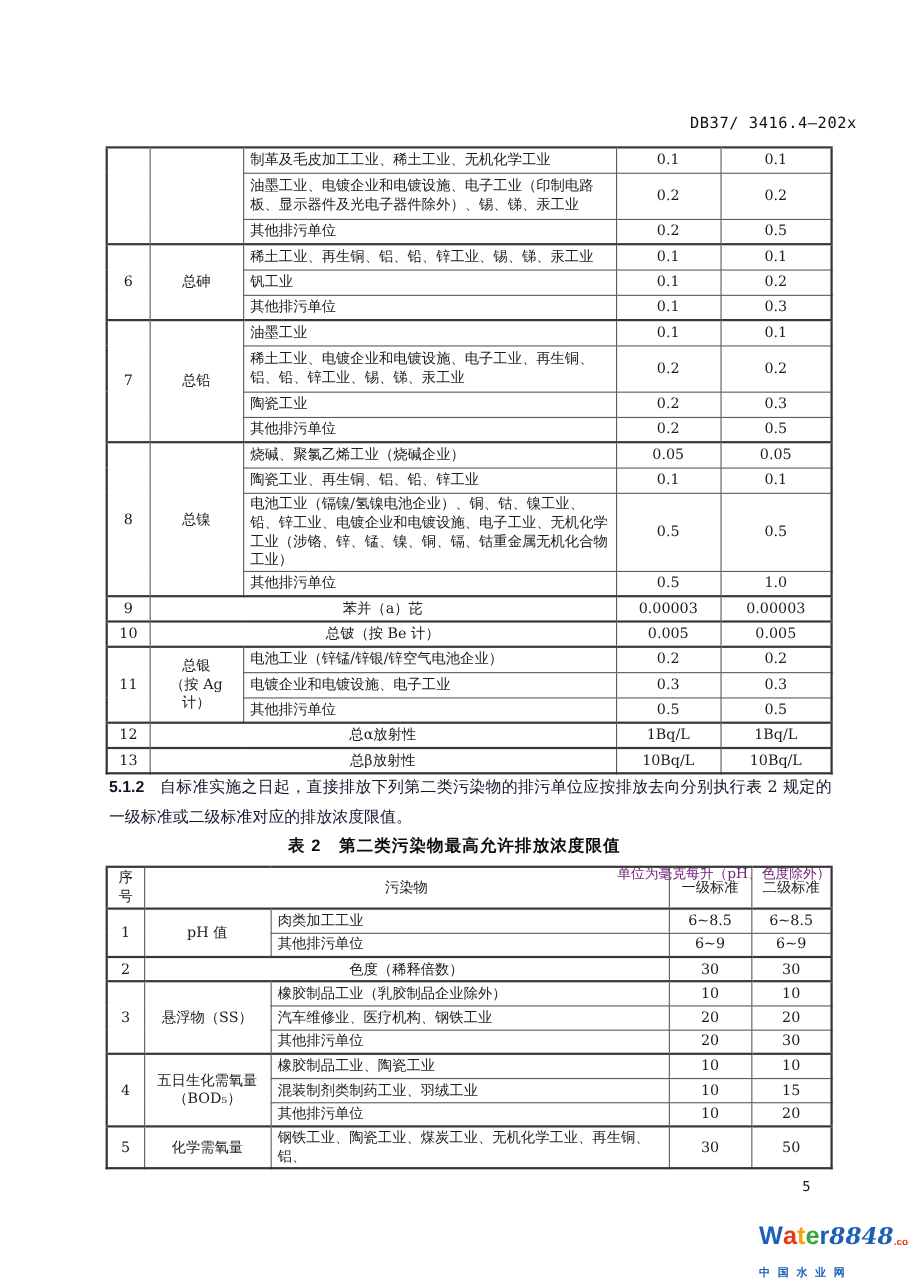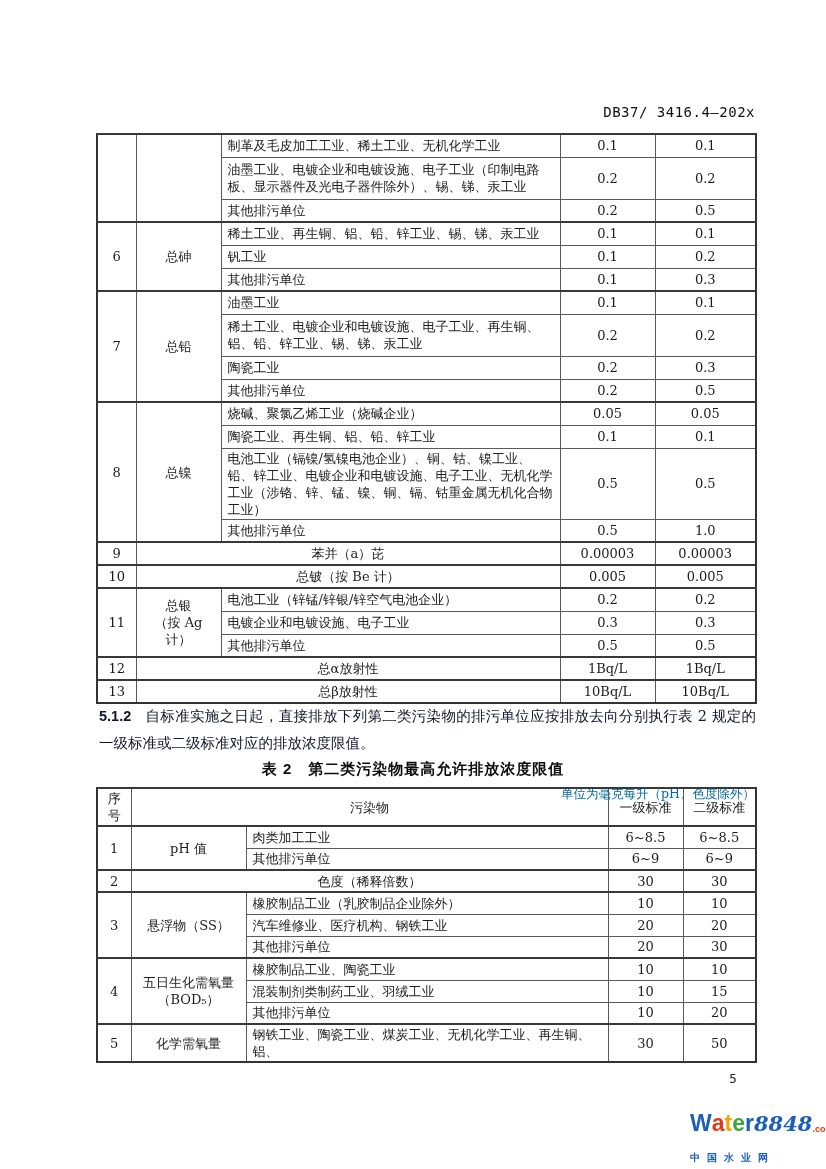--- a/index.html
+++ b/index.html
@@ -2,21 +2,21 @@
 <html><head>
 <meta charset="utf-8">
 <title>DB37/3416.4 page 5</title>
 <style>
   html,body{margin:0;padding:0;background:#ffffff;}
   .page{position:relative;width:826px;height:1169px;background:#fff;overflow:hidden;
         font-family:"DejaVu Serif","Liberation Serif",serif;color:#1c1c1c;}
 
   .doc-header{position:absolute;top:104px;left:0;width:755px;text-align:right;
         font-family:"DejaVu Sans Mono","Liberation Mono",monospace;
-        font-size:14px;letter-spacing:0.5px;color:#111;}
+        font-size:14px;letter-spacing:0.5px;color:#111;padding-left:24px;}
 
   table.t{position:absolute;border-collapse:collapse;table-layout:fixed;
         border:2px solid #333;}
   table.t td{border:1px solid #5a5a5a;padding:1px 6px;font-size:13px;
         color:#1c1c1c;line-height:17px;vertical-align:middle;
         font-family:"DejaVu Serif","Liberation Serif",serif;}
   tr.g > td{border-top:2px solid #383838;}
   .cn{text-align:center;padding:1px 2px;}
   .cm{text-align:center;padding-left:9px;white-space:pre-line;}
   .ci{text-align:left;padding:1px 8px;}
@@ -31,21 +31,21 @@
   .clause{position:absolute;left:99px;top:703px;width:657px;font-size:14.5px;
         line-height:27px;text-align:justify;color:#0f172a;}
   .clause .num{font-family:"Liberation Sans","DejaVu Sans",sans-serif;
         font-weight:bold;margin-right:14px;}
 
   .t2-title{position:absolute;left:0;top:760px;width:826px;text-align:center;
         font-family:"Liberation Sans","DejaVu Sans",sans-serif;
         font-weight:bold;font-size:15px;color:#0d0d0d;letter-spacing:1px;}
 
   .unit-note{position:absolute;top:786px;left:0;width:755px;text-align:right;
-        font-size:12.5px;color:#0369a1;}
+        font-size:12.5px;color:#701a75;}
 
   .page-num{position:absolute;top:1071px;left:718px;width:30px;text-align:center;
         font-family:"DejaVu Sans Mono","Liberation Mono",monospace;font-size:12.5px;}
 
   .logo{position:absolute;left:690px;top:1112px;width:134px;line-height:1;}
   .logo-line1{white-space:nowrap;font-family:"Liberation Sans","DejaVu Sans",sans-serif;
         font-weight:bold;font-size:23px;}
   .logo-line1 .lw{display:inline-block;}
   .logo-num{font-family:"DejaVu Serif","Liberation Serif",serif;font-style:italic;
         font-weight:bold;font-size:21px;}

